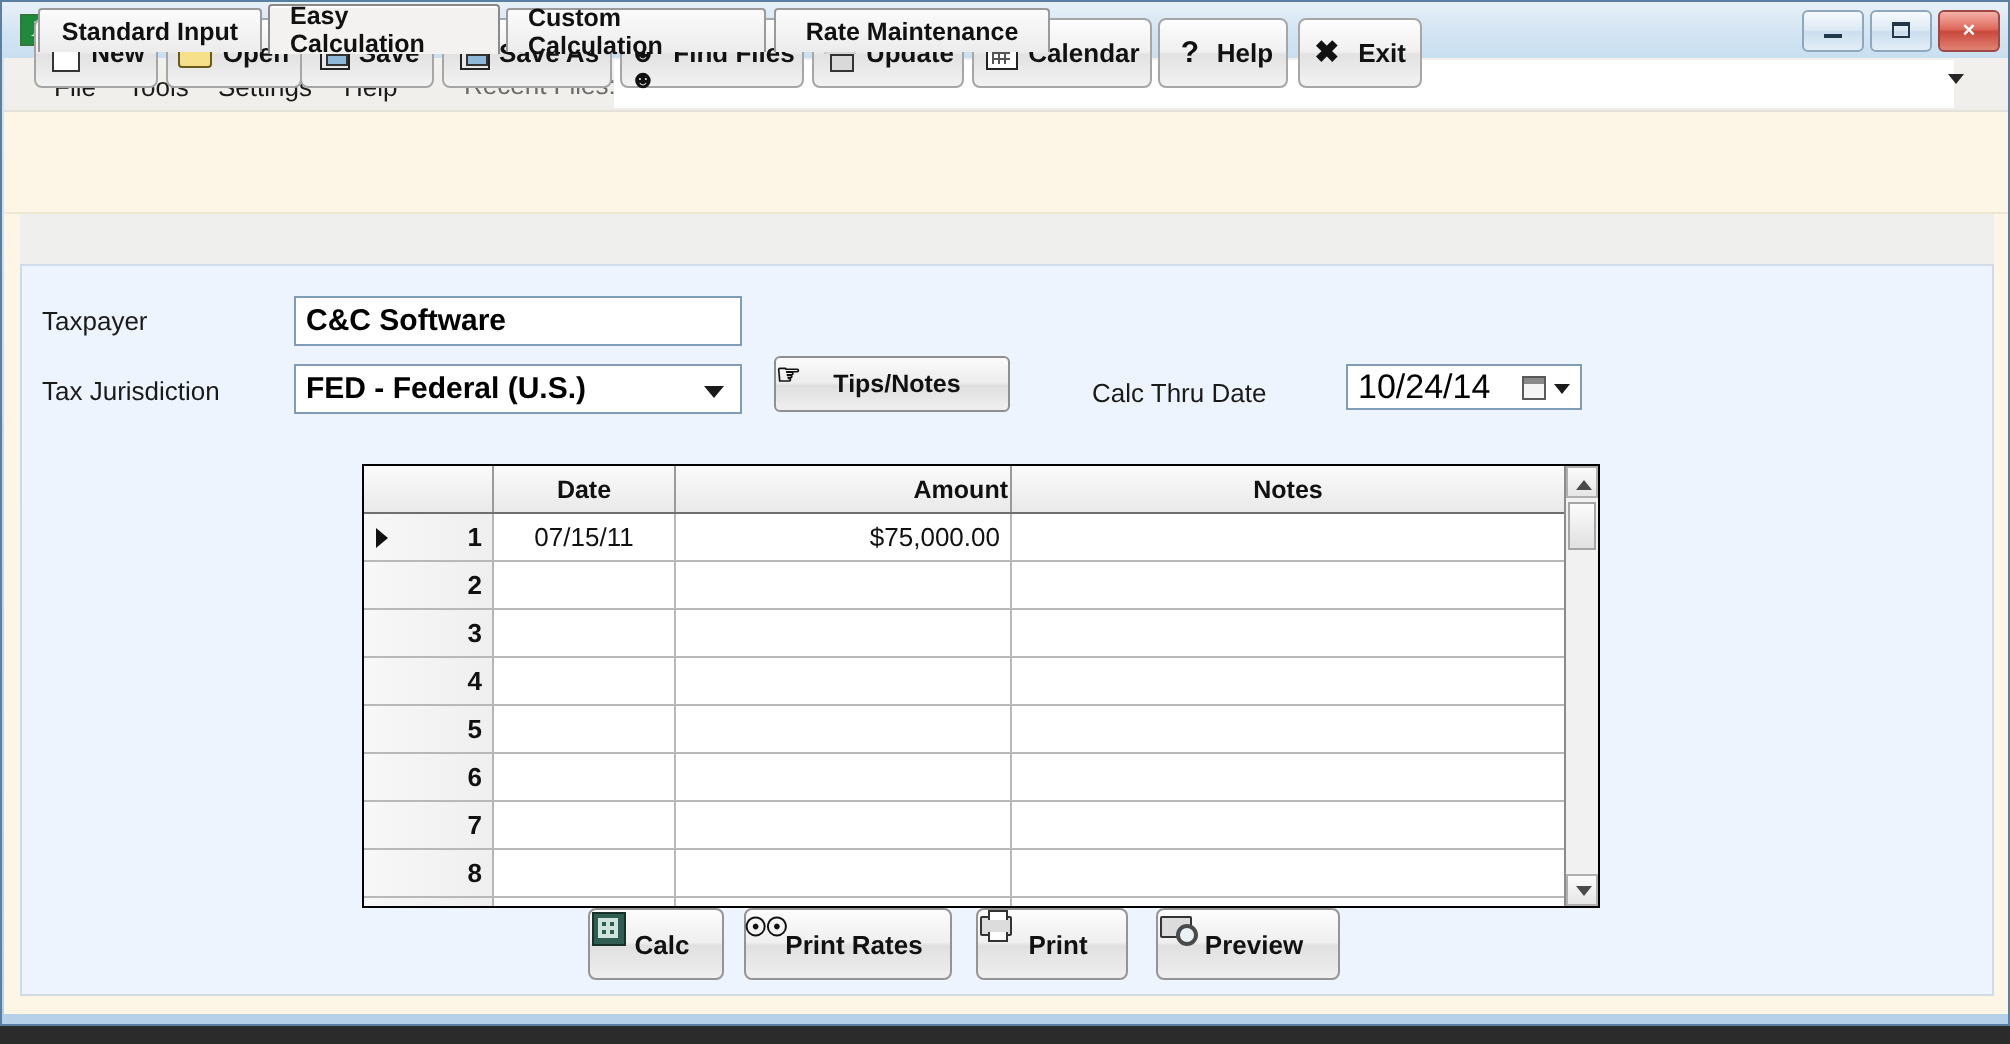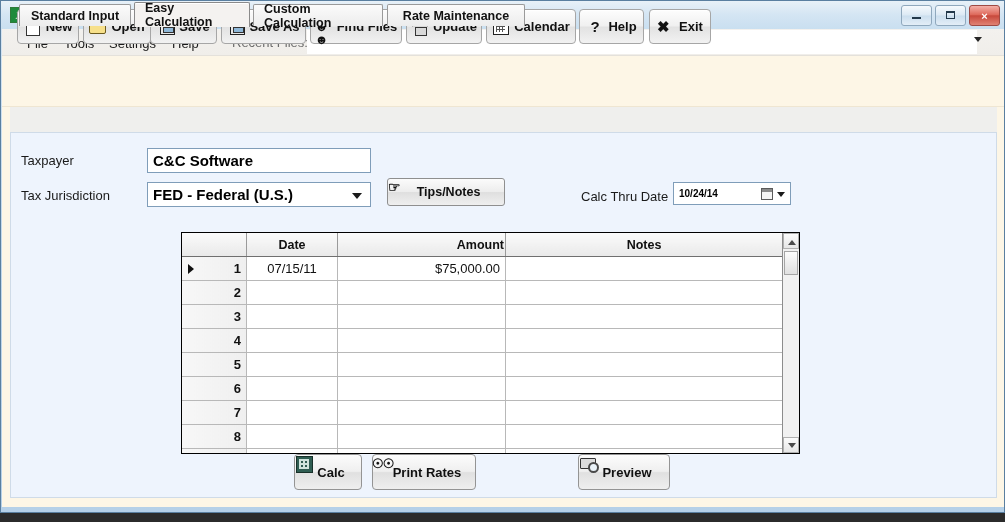--- a/index.html
+++ b/index.html
@@ -158,21 +158,21 @@
     background:linear-gradient(180deg,#fbfbfb 0%,#ededed 48%,#dfdfdf 52%,#efefef 100%);
     border:1px solid #8f8f8f;border-radius:3px;
     display:flex;align-items:center;justify-content:center;gap:5px;
     font-size:12.5px;font-weight:bold;color:#111;cursor:default;box-sizing:border-box;
   }
 
   .datebox{
     position:absolute;left:672px;top:181px;width:118px;height:23px;
     background:#ffffff;border:1px solid #7f9db9;box-sizing:border-box;
     display:flex;align-items:center;padding:0 5px;
-    font-size:10px;font-weight:bold;color:#000;
+    font-size:17px;font-weight:normal;color:#000;
   }
   .date-ic{position:absolute;right:17px;top:5px;width:12px;height:12px;
     border:1px solid #5a5a5a;background:#f4f4f4;box-sizing:border-box;}
   .date-ic::before{content:"";position:absolute;left:0;top:0;right:0;height:3px;background:#8a8a8a;}
   .date-arw{position:absolute;right:5px;top:9px;width:0;height:0;
     border-left:4px solid transparent;border-right:4px solid transparent;border-top:5px solid #1a1a1a;}
 
   
   .grid{
     position:absolute;left:180px;top:217px;width:619px;height:222px;
@@ -378,21 +378,21 @@
     <span class="arw"></span>
   </div>
 
   <div class="tipsbtn">
     <span class="ic">
         <span class="ic-hand">☞</span>
       </span>
     <span>Tips/Notes</span>
   </div>
 
-  <div class="fld-label" style="left:580px;top:188px;width:106px">Calc Thru Date</div>
+  <div class="fld-label" style="left:545px;top:188px;width:106px">Calc Thru Date</div>
   <div class="datebox">
     <span>10/24/14</span>
     <span class="date-ic"></span>
     <span class="date-arw"></span>
   </div>
 
   <div class="grid">
     <table>
       <thead>
         <tr>
@@ -476,20 +476,26 @@
         <span class="ic-calc"></span>
       </span>
     <span>Calc</span>
   </div>
   <div class="bbtn" style="left:371px;width:104px">
     <span class="ic">
         <span class="ic-glasses">☉☉</span>
       </span>
     <span>Print Rates</span>
   </div>
+  <div class="bbtn" style="left:487px;width:76px">
+    <span class="ic">
+        <span class="ic-print"></span>
+      </span>
+    <span>Print</span>
+  </div>
   <div class="bbtn" style="left:577px;width:92px">
     <span class="ic">
         <span class="ic-prev"></span>
       </span>
     <span>Preview</span>
   </div>
 
 </div>
 <div class="desk-strip"></div>
 

